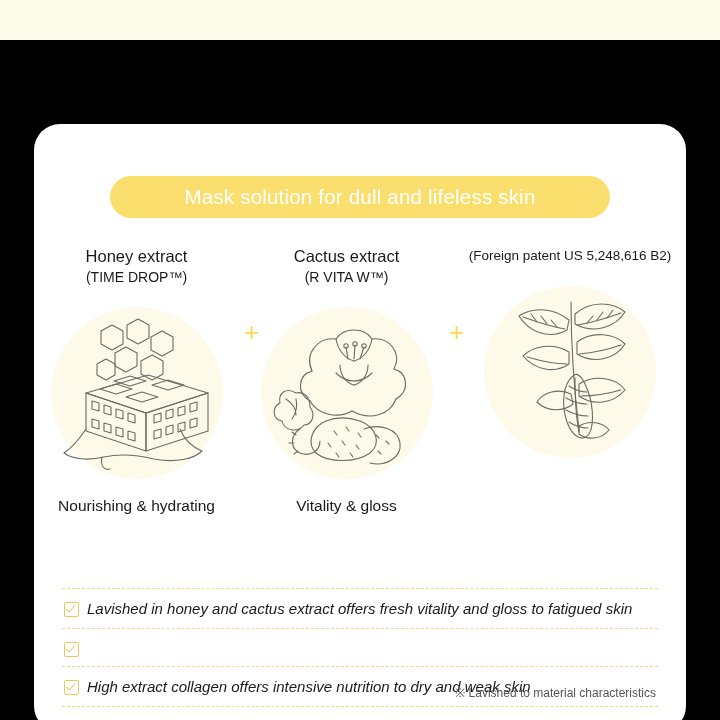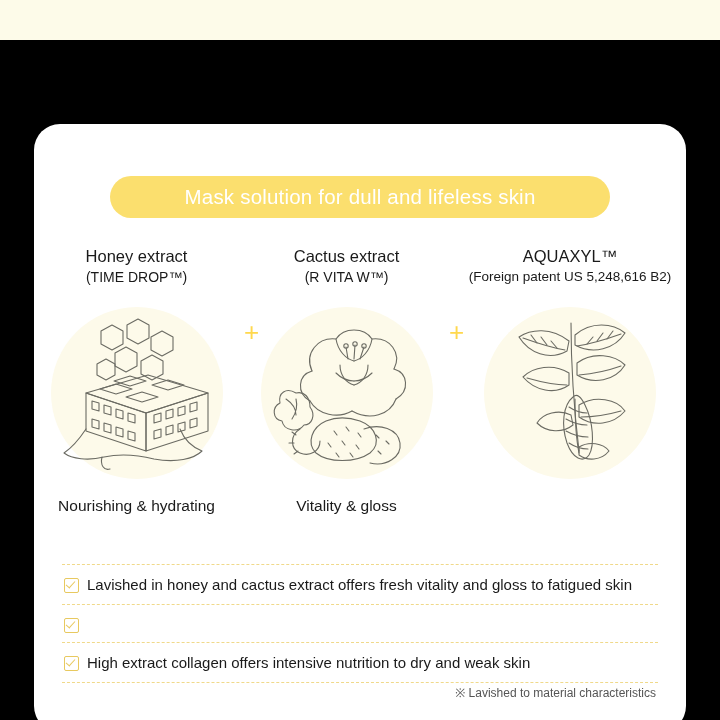--- a/index.html
+++ b/index.html
@@ -112,22 +112,23 @@
     font-size: 26px;
     color: #ffd84d;
     line-height: 1;
   }
   .plus.p1 { left: 210px; top: 195px; }
   .plus.p2 { left: 415px; top: 195px; }
   
   .bullets {
     position: absolute;
     left: 28px;
-    top: 440px;
+    top: 464px;
     width: 596px;
+    font-style: italic;
   }
   .divider {
     border-top: 1px dashed #f0d98a;
     height: 0;
   }
   .bullet {
     display: flex;
     align-items: flex-start;
     padding: 9px 0 9px 2px;
   }
@@ -250,21 +251,20 @@
 
               <path d="M48 128 C38 134 38 148 48 152 C58 156 68 150 68 140"></path>
               <path d="M44 134 l-4 -3 M42 142 l-5 0 M46 150 l-4 3"></path>
             </g>
           </svg>
         </div>
         <div class="ing-benefit">Vitality &amp; gloss</div>
       </div>
 
       <div class="col c3">
-        <div class="ing-name">AQUAXYL™</div>
         <div class="ing-sub">(Foreign patent US 5,248,616 B2)</div>
         <div class="circle-wrap">
           <div class="circle"></div>
           <svg class="art" width="190" height="180" viewBox="0 0 190 180">
             <g fill="none" stroke="#6b6b63" stroke-width="1.1" stroke-linecap="round" stroke-linejoin="round">
 
               <path d="M96 22 C96 60 98 100 104 150"></path>
 
               <path d="M94 40 C76 26 56 28 44 36 C54 52 74 60 92 50 Z"></path>
               <path d="M48 37 C62 42 78 47 90 49"></path>

